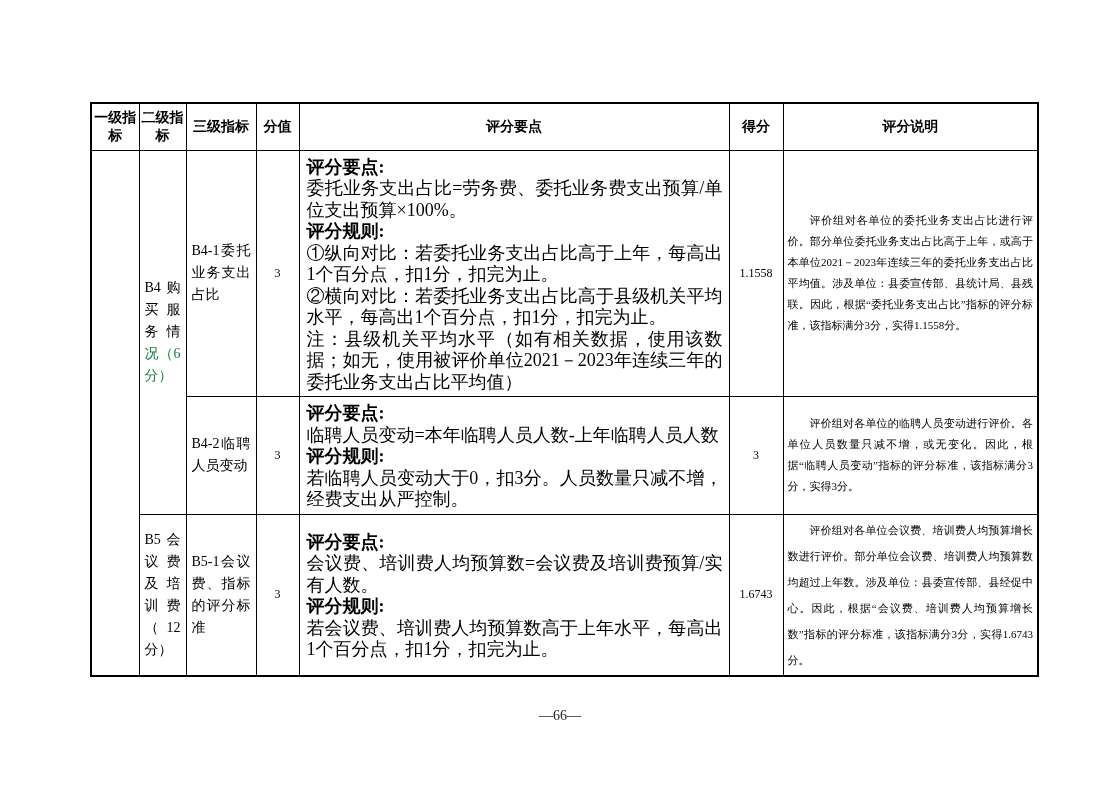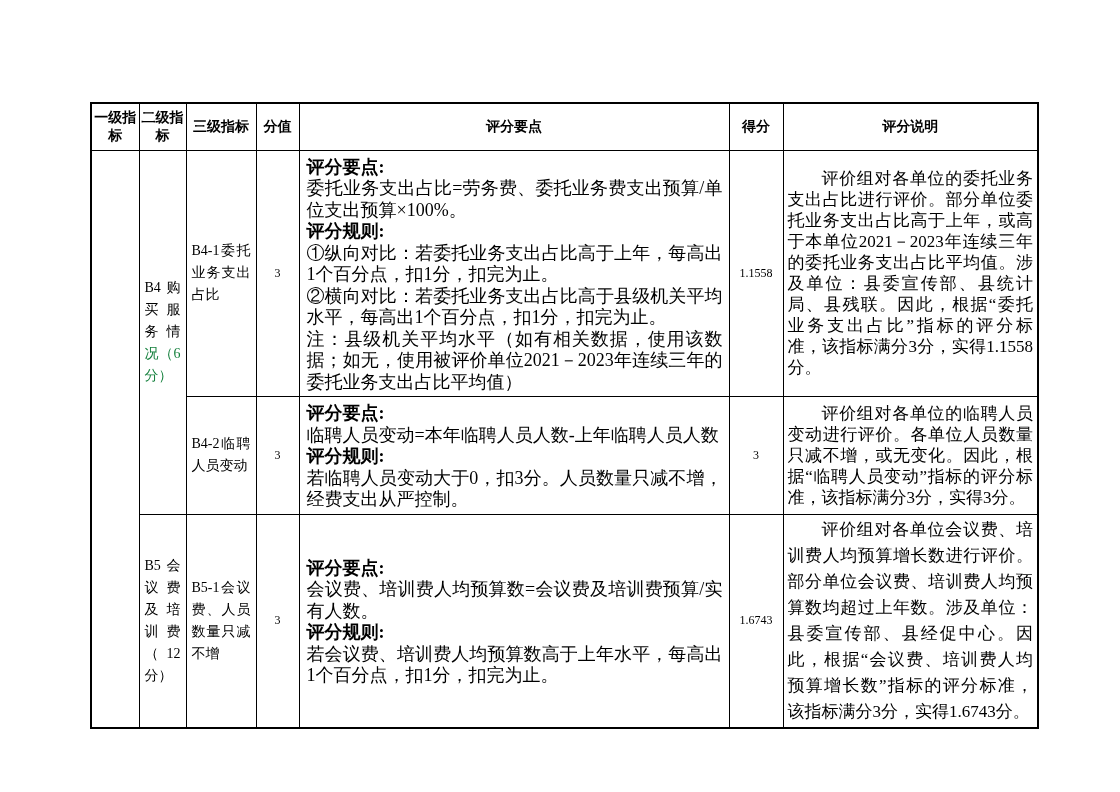--- a/index.html
+++ b/index.html
@@ -35,21 +35,21 @@
   td.c-num{
     font-size:12px;text-align:center;vertical-align:middle;padding:1px;
   }
   td.c-points{
     font-size:18px;line-height:21.5px;vertical-align:middle;
     text-align:justify;text-align-last:left;word-break:break-all;
     padding:6px 6px 3px 7px;
   }
   .pt-label{font-weight:bold;}
   td.c-desc{
-    font-size:17px;line-height:21px;vertical-align:middle;
+    font-size:11px;line-height:21px;vertical-align:middle;
     text-align:justify;text-align-last:left;word-break:break-all;
     text-indent:2em;padding:2px 4px;
   }
   tr.r3 td.c-desc{line-height:26px;}
   .blue-text{color:#15803d;}
   .footer{
     position:absolute;left:0;top:708px;width:1120px;
     text-align:center;font-size:14px;color:#222;
   }
 </style>
@@ -103,27 +103,28 @@
           <div class="pt-label">评分要点:</div>
           <div>临聘人员变动=本年临聘人员人数-上年临聘人员人数</div>
           <div class="pt-label">评分规则:</div>
           <div>若临聘人员变动大于0，扣3分。人员数量只减不增，经费支出从严控制。</div>
         </td>
         <td class="c-num">3</td>
         <td class="c-desc">评价组对各单位的临聘人员变动进行评价。各单位人员数量只减不增，或无变化。因此，根据“临聘人员变动”指标的评分标准，该指标满分3分，实得3分。</td>
       </tr>
       <tr class="r3">
         <td class="c-l2"><span>B5会议费及培训费（12分）</span></td>
-        <td class="c-l3">B5-1会议费、人员数量只减不增</td>
+        <td class="c-l3">B5-1会议费、指标的评分标准</td>
         <td class="c-num">3</td>
         <td class="c-points">
           <div class="pt-label">评分要点:</div>
           <div>会议费、培训费人均预算数=会议费及培训费预算/实有人数。</div>
           <div class="pt-label">评分规则:</div>
           <div>若会议费、培训费人均预算数高于上年水平，每高出1个百分点，扣1分，扣完为止。</div>
         </td>
         <td class="c-num">1.6743</td>
         <td class="c-desc">评价组对各单位会议费、培训费人均预算增长数进行评价。部分单位会议费、培训费人均预算数均超过上年数。涉及单位：县委宣传部、县经促中心。因此，根据“会议费、培训费人均预算增长数”指标的评分标准，该指标满分3分，实得1.6743分。</td>
       </tr>
     </tbody>
   </table>
 
+  <div class="footer">—66—</div>
 </div>
 
 </body></html>

